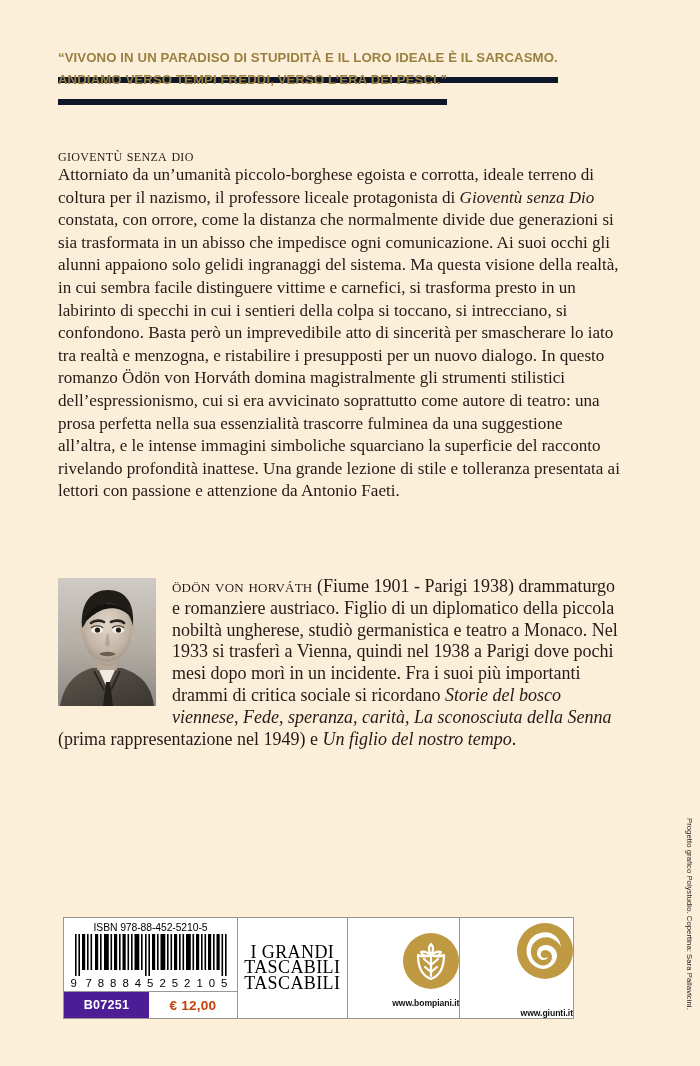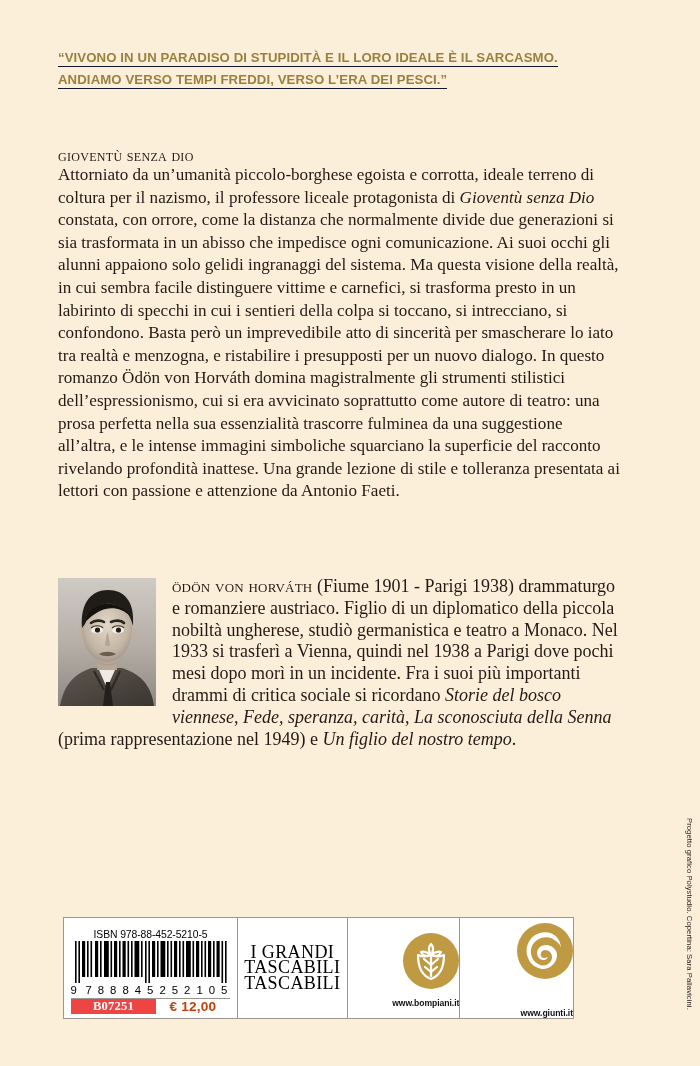--- a/index.html
+++ b/index.html
@@ -23,22 +23,22 @@
     width: 560px;
     font-family: "Liberation Sans", sans-serif;
     font-weight: bold;
     font-size: 13.2px;
     letter-spacing: 0.1px;
     line-height: 19.5px;
     color: #9a8040;
   }
   .quote .qline {
     display: inline;
-    border-bottom: 1px solid #0f172a;
-    padding-bottom: 1px;
+    border-bottom: 6px solid #0f172a;
+    padding-bottom: 12px;
   }
   .quote .qrow { display: block; margin-bottom: 2px; }
 
   
   .book-title {
     position: absolute;
     left: 58px;
     top: 146px;
     font-family: "Liberation Serif", serif;
     font-size: 16.5px;
@@ -122,21 +122,21 @@
     box-sizing: border-box;
     border-right: 1px solid #9b968f;
     position: relative;
     background: #ffffff;
   }
   .bar-cell:last-child { border-right: none; gap: 20px; }
 
   
   .cell-barcode {
     width: 174px;
-    padding: 7px;
+    padding: 0;
     display: flex;
     flex-direction: column;
   }
   .isbn-text {
     font-family: "Liberation Sans", sans-serif;
     font-size: 10.4px;
     letter-spacing: -0.1px;
     color: #000;
     text-align: center;
     padding: 4px 0 1px 0;
@@ -167,27 +167,27 @@
   .bd-lead { width: 12px; text-align: left; }
   .bd-left { flex: 1; display: flex; justify-content: space-around; }
   .bd-right { flex: 1; display: flex; justify-content: space-around; }
 
   .code-row {
     display: flex;
     height: 26px;
     border-top: 1px solid #9b968f;
   }
   .code-black {
-    background: #ef4444;
+    background: #4c1d95;
     color: #ffffff;
     flex: 0 0 85px;
     display: flex;
     align-items: center;
     justify-content: center;
-    font-family: Liberation Serif, serif;
+    font-family: Liberation Sans, sans-serif;
     font-weight: bold;
     font-size: 12.6px;
     letter-spacing: 0.2px;
   }
   .code-price {
     flex: 1;
     display: flex;
     align-items: center;
     justify-content: center;
     font-family: "Liberation Sans", sans-serif;

